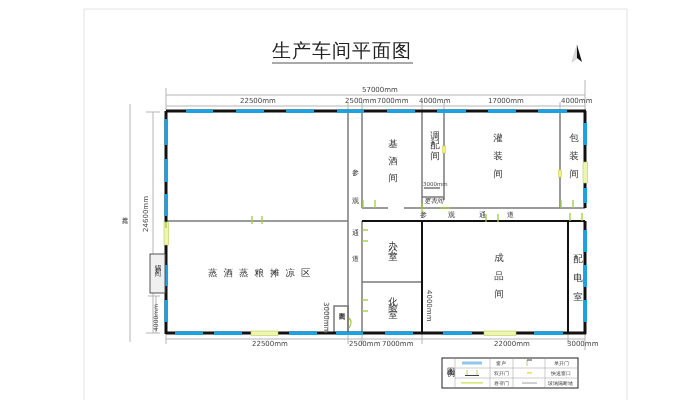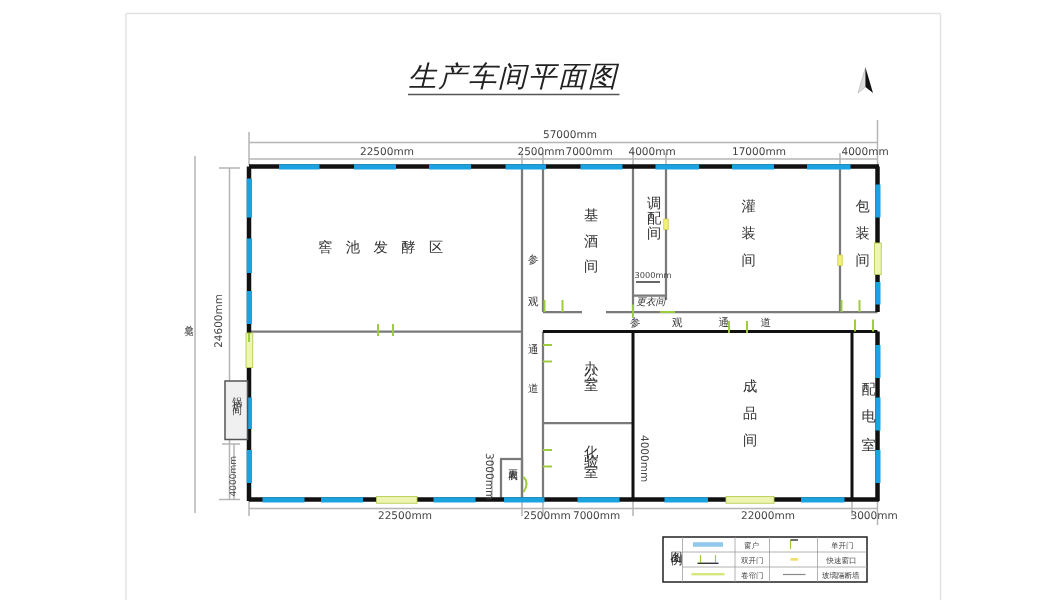--- a/index.html
+++ b/index.html
@@ -1,20 +1,20 @@
 <!DOCTYPE html>
 <html><head>
 <meta charset="utf-8">
 <style>
   html, body { margin:0; padding:0; background:#ffffff; }
   #canvas { position:relative; width:700px; height:400px; overflow:hidden; background:#fff;
             font-family:"DejaVu Sans","Liberation Sans",sans-serif; color:#333; }
   svg.plan { position:absolute; left:0; top:0; }
   .abs { position:absolute; white-space:nowrap; }
-  .title { left:272px; top:38px; font-size:19px; color:#222; letter-spacing:1px;font-style:italic; }
+  .title { left:272px; top:38px; font-size:19px; color:#222; letter-spacing:1px; }
   .watermark { left:163px; top:186px; font-size:38px; color:rgba(175,175,175,0.55); letter-spacing:6px; line-height:46px; }
   .dim { font-size:7px; color:#444; }
   .dimv { font-size:7px; color:#444; writing-mode:vertical-rl; }
   .room-h { font-size:9.5px; color:#333; }
   .room-v { font-size:9.5px; color:#333; writing-mode:vertical-rl; text-orientation:upright; }
   .small-v { font-size:6.5px; color:#333; writing-mode:vertical-rl; text-orientation:upright; }
   .corr { font-size:7px; color:#333; }
   .legend-txt { font-size:5px; color:#444; }
   .legend-head { font-size:8px; color:#222; writing-mode:vertical-rl; text-orientation:upright; letter-spacing:2px; }
 </style>
@@ -202,21 +202,21 @@
   <div class="abs dim" style="left:567px;top:340px;">3000mm</div>
 
   <div class="abs dimv" style="left:142px;top:196px;transform:rotate(180deg);">24600mm</div>
   <div class="abs dimv" style="left:120px;top:212px;text-orientation:upright;font-size:6px;">总宽</div>
   <div class="abs dimv" style="left:152px;top:304px;transform:rotate(180deg);font-size:6px;">4000mm</div>
   <div class="abs dimv" style="left:322px;top:302px;">3000mm</div>
   <div class="abs dimv" style="left:425px;top:290px;">4000mm</div>
   <div class="abs dim" style="left:423px;top:181px;font-size:5.5px;">3000mm</div>
 
 
-  <div class="abs room-h" style="left:212px;top:159px;letter-spacing:9px;">窖池发酵区</div>
+  <div class="abs room-h" style="left:208px;top:267px;letter-spacing:6px;">蒸酒蒸粮摊凉区</div>
   <div class="abs room-v" style="left:386px;top:131px;letter-spacing:17px;">基酒间</div>
   <div class="abs room-v" style="left:428px;top:123px;letter-spacing:10px;">调配间</div>
   <div class="abs" style="left:424px;top:197px;font-size:6.5px;font-style:italic;">更衣间</div>
   <div class="abs room-v" style="left:491px;top:125px;letter-spacing:18px;">灌装间</div>
   <div class="abs room-v" style="left:567px;top:125px;letter-spacing:18px;">包装间</div>
   <div class="abs room-v" style="left:386px;top:233px;letter-spacing:5px;">办公室</div>
   <div class="abs room-v" style="left:386px;top:289px;letter-spacing:6px;">化验室</div>
   <div class="abs room-v" style="left:492px;top:245px;letter-spacing:18px;">成品间</div>
   <div class="abs room-v" style="left:571px;top:247px;letter-spacing:18px;">配电室</div>
   <div class="abs small-v" style="left:337px;top:308px;">更衣间</div>

